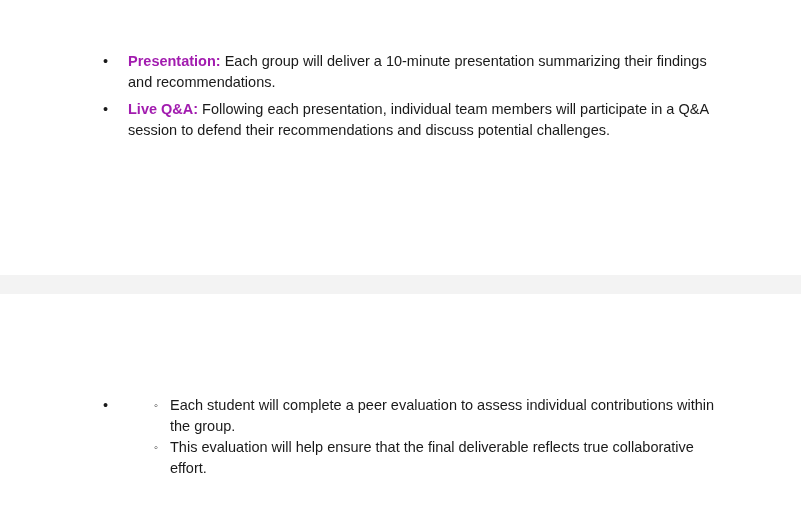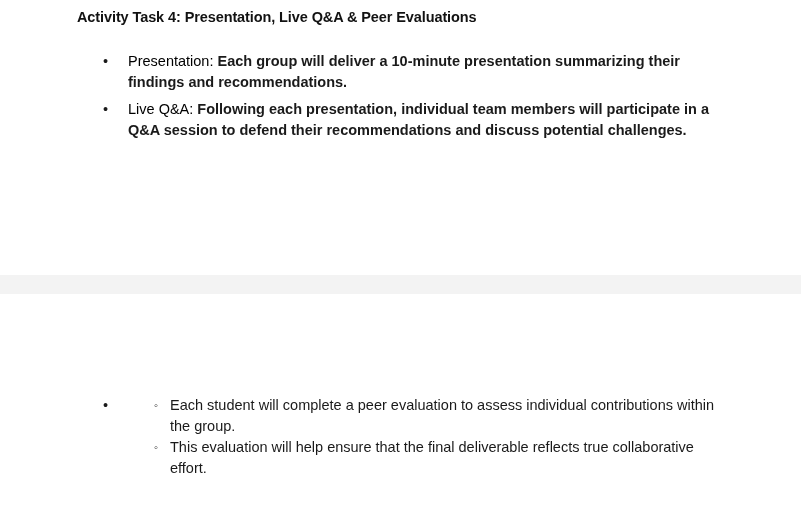--- a/index.html
+++ b/index.html
@@ -78,26 +78,26 @@
   .sub-marker {
     position: absolute;
     left: 8px;
     top: 0;
     font-size: 11px;
     line-height: 21px;
     color: #1a1a1a;
   }
 
   .item-lead {
-    font-weight: normal;
-    color: #000000;
+    font-weight: bold;
+    color: #a21caf;
   }
 
   .item-body {
-    font-weight: bold;
+    font-weight: normal;
   }
 
   .sub-item {
     position: relative;
     padding-left: 24px;
     margin-left: 51px;
     font-size: 14.5px;
     line-height: 21px;
     color: #1a1a1a;
   }
@@ -121,21 +121,20 @@
     left: 95px;
     top: 101px;
     width: 625px;
   }
 </style>
 </head>
 <body>
 
 <div class="page page-one">
 
-  <div class="doc-heading">Activity Task 4: Presentation, Live Q&amp;A &amp; Peer Evaluations</div>
 
   <ul class="bullet-list first-block">
     <li class="list-item">
       <span class="bullet-marker">•</span>
       <span class="item-lead">Presentation:</span><span class="item-body"> Each group will deliver a 10-minute presentation summarizing their findings and recommendations.</span>
     </li>
   </ul>
 
   <ul class="bullet-list second-block">
     <li class="list-item">

